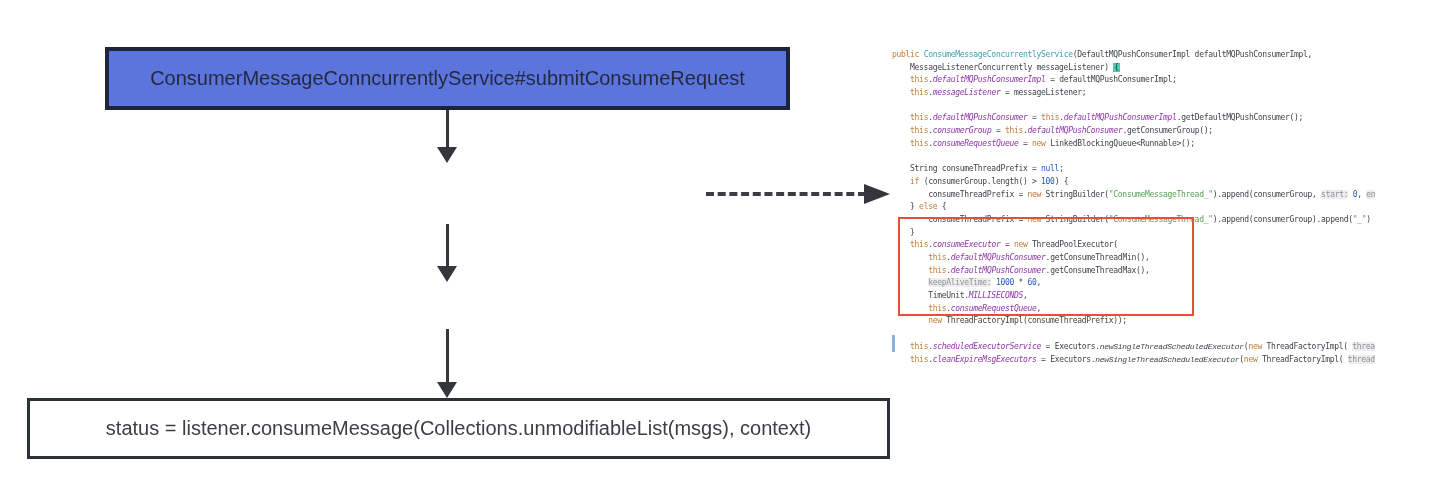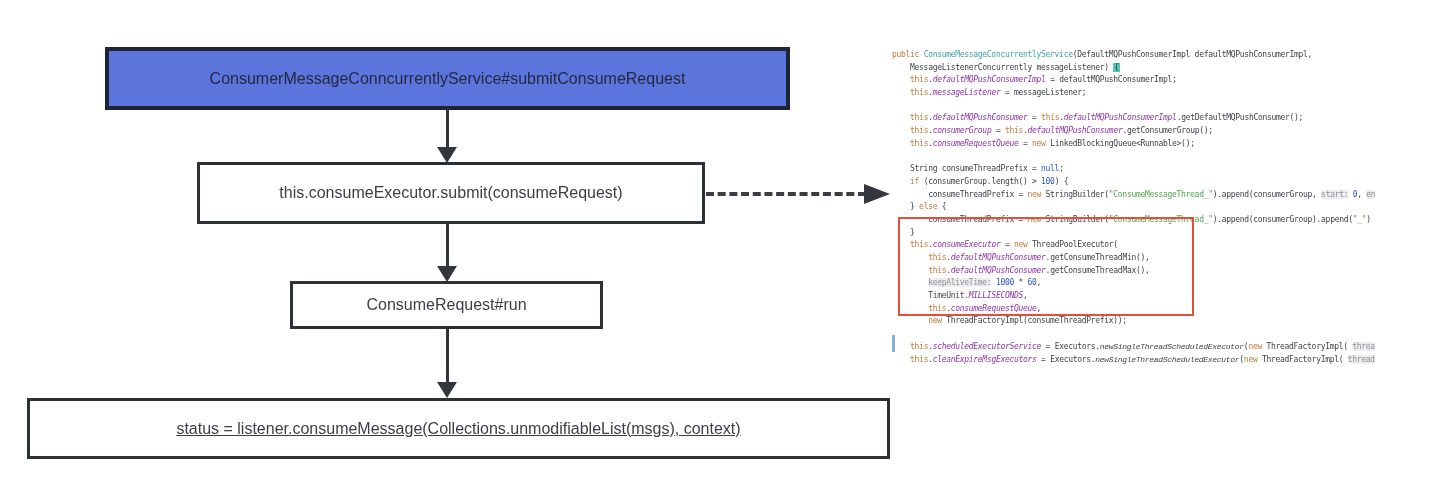--- a/index.html
+++ b/index.html
@@ -3,28 +3,28 @@
 <meta charset="utf-8">
 <style>
   html,body{margin:0;padding:0;background:#ffffff;}
   .stage{
     position:relative;width:1446px;height:498px;background:#ffffff;
     overflow:hidden;font-family:"Liberation Sans",sans-serif;
   }
   
   .fc-node{
     position:absolute;box-sizing:border-box;display:flex;align-items:center;justify-content:center;
-    background:#ffffff;border:3px solid #2c3038;color:#3b3e45;font-size:16px;text-align:center;
+    background:#ffffff;border:3px solid #2c3038;color:#3b3e45;font-size:20px;text-align:center;
     white-space:nowrap;
   }
   .fc-node.hl{background:#5c75dc;border:4px solid #1e2536;color:#232940;}
   .node1{left:105px;top:47px;width:685px;height:63px;}
   .node2{left:197px;top:162px;width:508px;height:62px;}
   .node3{left:290px;top:281px;width:313px;height:48px;}
-  .node4{left:27px;top:398px;width:863px;height:61px;text-decoration:underline;}
+  .node4{left:27px;top:398px;width:863px;height:61px;}
   .v-line{position:absolute;width:3px;background:#33363c;left:446px;}
   .v1{top:110px;height:37px;}
   .v2{top:224px;height:42px;}
   .v3{top:329px;height:53px;}
   .tri-down{
     position:absolute;left:437px;width:0;height:0;
     border-left:10px solid transparent;border-right:10px solid transparent;border-top:16px solid #33363c;
   }
   .t1{top:147px;} .t2{top:266px;} .t3{top:382px;}
   .dash-line{position:absolute;left:706px;top:192px;width:160px;height:0;border-top:4px dashed #3a3d42;}
@@ -60,30 +60,24 @@
 
 <div class="stage">
 
   <div class="fc-node hl node1">
     <span>ConsumerMessageConncurrentlyService#submitConsumeRequest</span>
   </div>
 
   <div class="v-line v1"></div>
   <div class="tri-down t1"></div>
 
-  <div class="fc-node node2">
-    <span>this.consumeExecutor.submit(consumeRequest)</span>
-  </div>
 
   <div class="v-line v2"></div>
   <div class="tri-down t2"></div>
 
-  <div class="fc-node node3">
-    <span>ConsumeRequest#run</span>
-  </div>
 
   <div class="v-line v3"></div>
   <div class="tri-down t3"></div>
 
   <div class="fc-node node4">
     <span>status = listener.consumeMessage(Collections.unmodifiableList(msgs), context)</span>
   </div>
 
   <div class="dash-line"></div>
   <div class="tri-right"></div>

